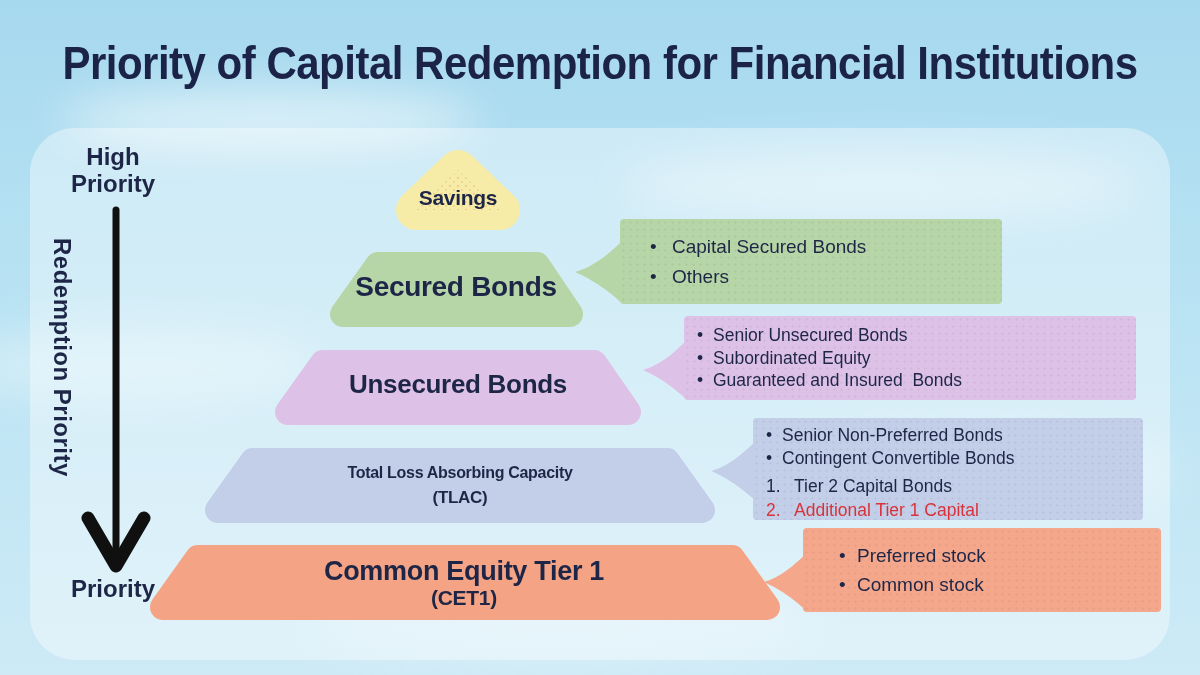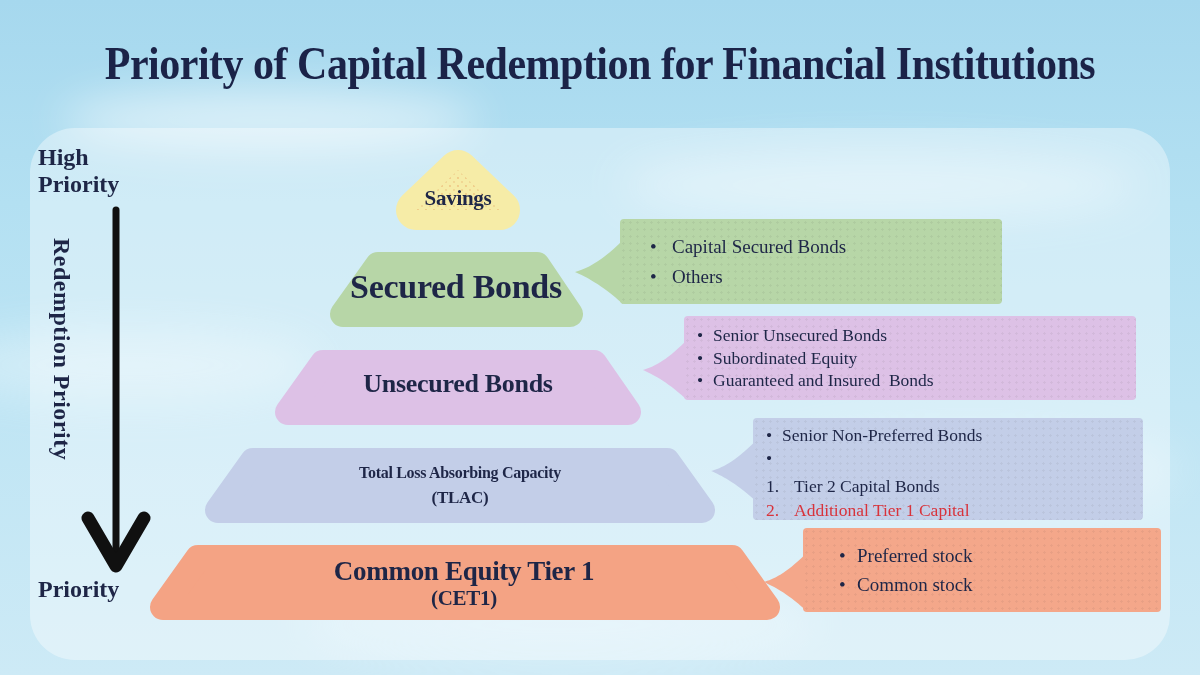--- a/index.html
+++ b/index.html
@@ -1,18 +1,18 @@
 <!DOCTYPE html>
 <html><head>
 <meta charset="utf-8">
 <style>
   html,body{margin:0;padding:0;background:#6fb6d6;}
   #canvas{
     position:relative;width:1200px;height:675px;overflow:hidden;
-    font-family:Liberation Serif, serif;
+    font-family:Liberation Sans, sans-serif;
     background:linear-gradient(180deg,#a6d8ee 0%,#b3e0f2 30%,#bfe5f4 60%,#cdeaf6 100%);
   }
   .cloud{position:absolute;background:rgba(255,255,255,.55);border-radius:50%;filter:blur(22px);}
   .cloud.c1{left:60px;top:90px;width:420px;height:60px;}
   .cloud.c2{left:620px;top:150px;width:520px;height:70px;opacity:.7;}
   .cloud.c3{left:-60px;top:330px;width:380px;height:70px;opacity:.6;}
   .cloud.c4{left:760px;top:430px;width:420px;height:80px;opacity:.5;}
   .cloud.c5{left:300px;top:590px;width:520px;height:70px;opacity:.5;}
 
   .panel{
@@ -20,35 +20,35 @@
     background:rgba(255,255,255,.38);border-radius:45px;
   }
 
   .title{
     position:absolute;left:0;top:40px;width:1200px;text-align:center;
     font-size:42px;font-weight:bold;letter-spacing:-.5px;color:#1b2348;
     transform:scaleY(1.08);
   }
 
   
-  .axis-text{position:absolute;color:#1e2647;font-weight:bold;line-height:1.12;}
+  .axis-text{position:absolute;color:#1e2647;font-weight:bold;text-align:center;line-height:1.12;}
   .high-label{left:38px;top:144px;width:150px;font-size:24px;}
   .low-label{left:38px;top:576px;width:150px;font-size:24px;}
   .axis-rot{
     position:absolute;left:48px;top:238px;height:270px;
     writing-mode:vertical-rl;font-size:24px;font-weight:bold;color:#1e2647;
     letter-spacing:.5px;
   }
   .arrow-svg{position:absolute;left:80px;top:200px;}
 
   
   .pyr-svg{position:absolute;left:0;top:0;}
   .tier-label{position:absolute;color:#1e2647;font-weight:bold;text-align:left;transform:translate(-50%,-50%);letter-spacing:-.3px;white-space:nowrap;}
   .tl-savings{left:458px;top:198px;font-size:21px;}
-  .tl-secured{left:456px;top:287px;font-size:34px;}
+  .tl-secured{left:456px;top:287px;font-size:28px;}
   .tl-unsecured{left:458px;top:384px;font-size:26px;}
   .tl-tlac{left:460px;top:473px;font-size:16px;}
   .tl-tlac-sub{left:460px;top:498px;font-size:17px;}
   .tl-cet1{left:464px;top:571px;font-size:27px;}
   .tl-cet1-sub{left:464px;top:598px;font-size:21px;}
 
   
   .callout{
     position:absolute;border-radius:4px;color:#1e2647;
     background-image:radial-gradient(circle, rgba(40,40,40,.06) 1px, transparent 1.3px);
@@ -177,20 +177,21 @@
     <path d="M50,0 C28,22 13,29 2,32 C13,37 28,44 50,64 Z" fill="#c3cee8"></path>
   </svg>
   <div class="callout co-blue">
     <ul>
       <li>
         <span class="marker">•</span>
         <span class="txt">Senior Non-Preferred Bonds</span>
       </li>
       <li>
         <span class="marker">•</span>
+        <span class="txt">Contingent Convertible Bonds</span>
       </li>
       <li class="numbered num-first">
         <span class="marker num">1.</span>
         <span class="txt">Tier 2 Capital Bonds</span>
       </li>
       <li class="numbered highlight">
         <span class="marker num">2.</span>
         <span class="txt">Additional Tier 1 Capital</span>
       </li>
     </ul>

